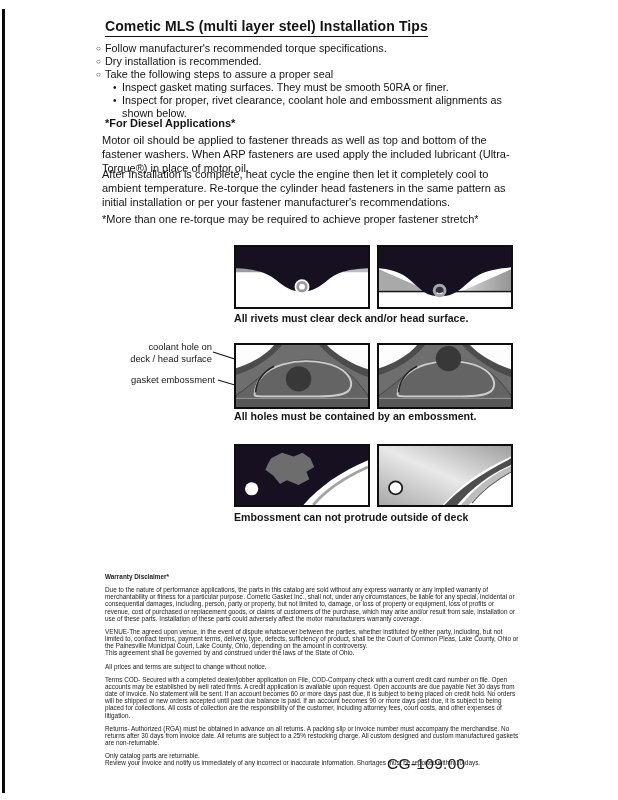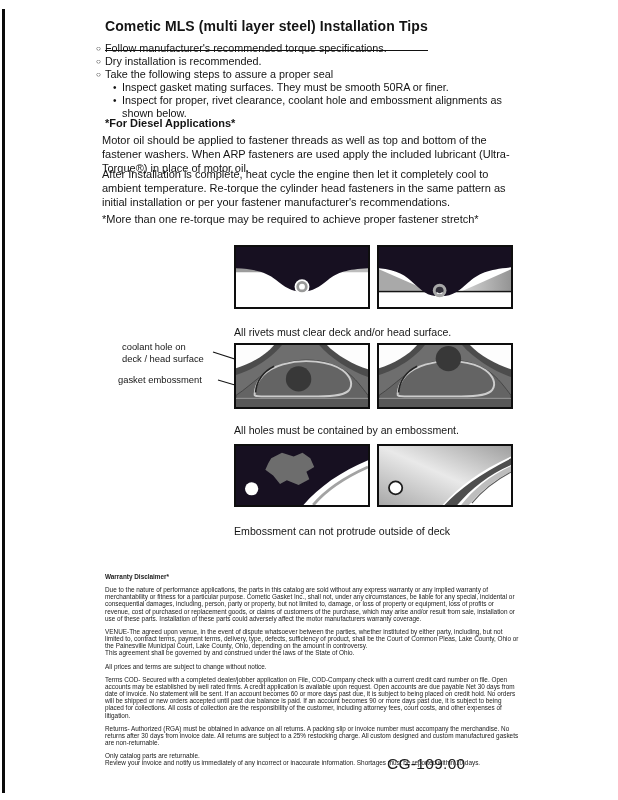--- a/index.html
+++ b/index.html
@@ -3,40 +3,40 @@
 <meta charset="utf-8">
 <style>
   html,body{margin:0;padding:0;background:#ffffff;}
   .page{
     position:relative;width:618px;height:800px;background:#ffffff;overflow:hidden;
     font-family:"Liberation Sans",sans-serif;color:#141414;
   }
   .edge-line{position:absolute;left:2px;top:9px;width:2.5px;height:784px;background:#0a0a0a;}
   .title{
     position:absolute;left:105px;top:18px;font-size:14px;font-weight:bold;
-    border-bottom:1.6px solid #111;padding-bottom:16px;letter-spacing:.1px;white-space:nowrap;
+    border-bottom:1.6px solid #111;padding-bottom:2px;letter-spacing:.1px;white-space:nowrap;
   }
   .bullets{position:absolute;left:96px;top:42px;width:430px;font-size:10.8px;line-height:13px;}
   .b-row{display:flex;align-items:flex-start;}
   .b-glyph{width:9px;font-size:8px;line-height:13px;color:#141414;flex:0 0 9px;}
   .b-sub{margin-left:17px;}
   .b-sub .b-glyph{font-size:10px;}
   .diesel-h{position:absolute;left:105px;top:117px;font-size:11px;font-weight:bold;}
   .para{position:absolute;left:102px;width:414px;font-size:11px;line-height:13.8px;}
   .p1{top:134px;}
   .p2{top:168px;}
   .note{top:213px;}
   .dw-label{position:absolute;font-size:13px;letter-spacing:.4px;color:#1a1a1a;width:136px;text-align:center;margin-top:26px;}
   .dbox{
     position:absolute;width:136px;height:64px;border:2px solid #0e0e0e;background:#fff;box-sizing:border-box;
   }
   .dbox svg{display:block;width:100%;height:100%;}
-  .cap{position:absolute;font-size:10.6px;font-weight:normal;color:#161616;margin-top:14px;}
+  .cap{position:absolute;font-size:10.6px;font-weight:bold;color:#161616;}
   .cap-c{width:279px;}
-  .side-label{position:absolute;font-size:9.4px;line-height:11.5px;color:#161616;}
+  .side-label{position:absolute;font-size:9.4px;line-height:11.5px;text-align:right;color:#161616;}
   .leader{position:absolute;left:120px;top:330px;width:260px;height:75px;pointer-events:none;}
   .legal{position:absolute;left:105px;top:573px;width:414px;font-size:6.4px;line-height:7.15px;color:#212121;}
   .legal .lh{font-weight:bold;margin-bottom:6px;}
   .legal .lp{margin-bottom:6px;}
   .legal .lp0{margin-bottom:0;}
   .page-code{position:absolute;left:387px;top:755px;font-size:15.5px;color:#1a1a1a;letter-spacing:.3px;}
 </style>
 </head>
 <body>
 

